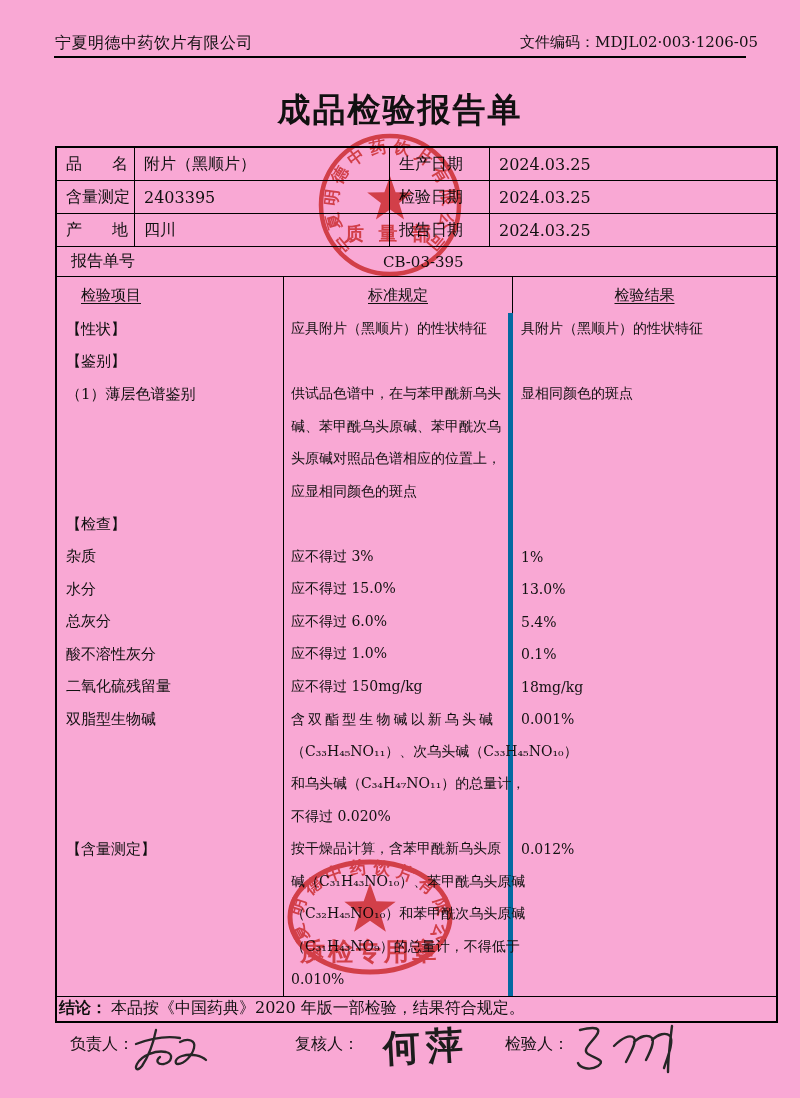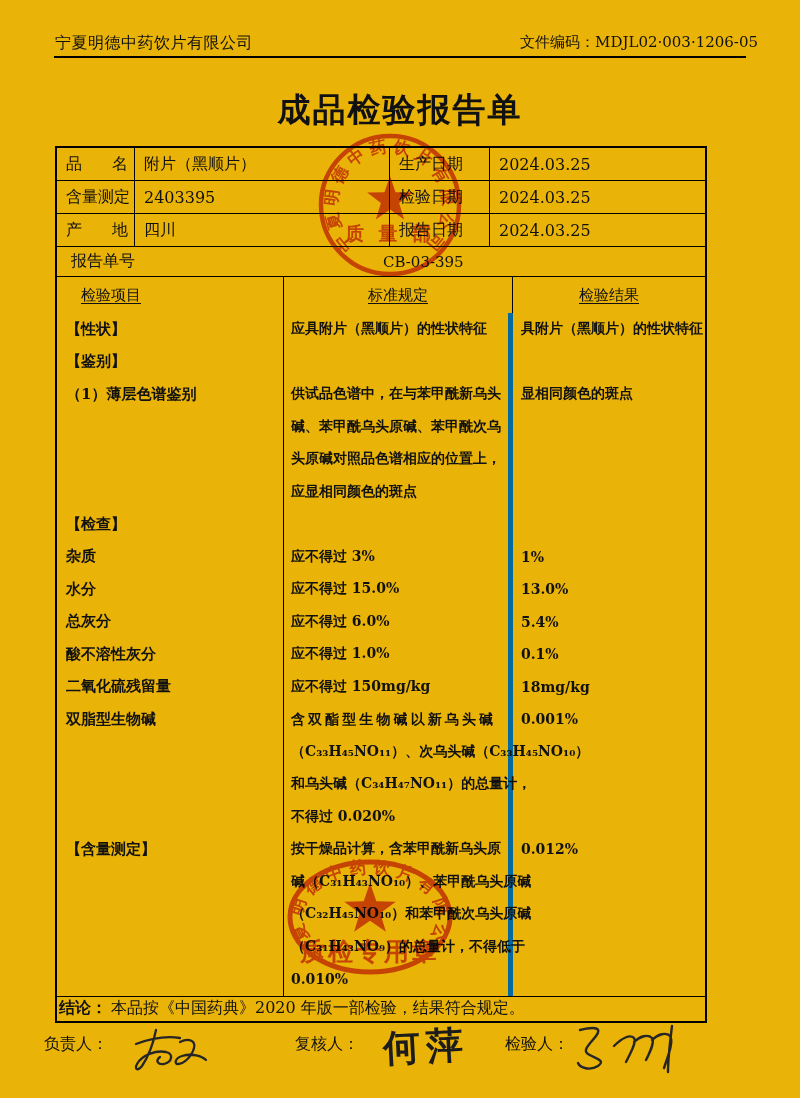--- a/index.html
+++ b/index.html
@@ -1,59 +1,59 @@
 <!DOCTYPE html>
 <html><head>
 <meta charset="utf-8">
 <style>
   * { margin:0; padding:0; box-sizing:border-box; }
   body { background:#fff; }
   .page {
-    position:relative; width:800px; height:1098px; background:#eab308;
+    position:relative; width:800px; height:1098px; background:#f9a8d4;
     font-family:"DejaVu Serif","DejaVu Sans","Liberation Serif",serif;
     color:#111; overflow:hidden;
   }
   
   .hdr-company { position:absolute; left:55px; top:33px; font-size:16px; letter-spacing:.5px; }
   .hdr-code { position:absolute; right:42px; top:33px; font-size:15px; }
   .hdr-rule { position:absolute; left:54px; top:56px; width:692px; height:2px; background:#000; }
   
   .title { position:absolute; left:0; top:88px; width:100%; text-align:center;
            font-size:33px; font-weight:700; letter-spacing:2px; }
   
-  .table { position:absolute; left:55px; top:146px; width:652px; height:877px;
+  .table { position:absolute; left:55px; top:146px; width:723px; height:877px;
            border:2px solid #000; display:flex; flex-direction:column; background:transparent; }
   .irow { display:flex; height:33px; border-bottom:1px solid #000; font-size:16px; }
   .irow .cell { display:flex; align-items:center; padding-left:9px; }
   .ilabel  { width:78px;  border-right:1px solid #000; }
   .ilabel .sp { width:62px; display:inline-block; text-align:justify; text-align-last:justify; }
   .ivalue  { width:255px; border-right:1px solid #000; }
   .ilabel2 { width:100px; border-right:1px solid #000; }
   .ivalue2 { flex:1; }
   .rrow { display:flex; height:30px; border-bottom:1px solid #000; font-size:16px; align-items:center; }
   .rrow .rlabel { padding-left:14px; width:326px; }
   .rrow .rvalue { font-size:15px; }
   .chead { display:flex; height:36px; font-size:15px; align-items:center; }
   .chead .hc { height:100%; display:flex; align-items:center; }
   .chead .h1 { width:227px; border-right:1px solid #000; padding-left:24px; }
   .chead .h2 { width:229px; border-right:1px solid #000; justify-content:center; }
   .chead .h3 { flex:1; justify-content:center; }
   .chead span { text-decoration:underline; text-underline-offset:3px; }
-  .ln { display:flex; height:32.5px;font-weight:bold; }
+  .ln { display:flex; height:32.5px; }
   .ln .c { display:flex; align-items:center; font-size:14px; white-space:nowrap; overflow:visible; }
   .ln .c1 { width:227px; border-right:1px solid #000; padding-left:9px; font-size:15px; }
   .ln .c2 { width:229px; border-right:5px solid #0369a1; padding-left:7px; padding-right:15px; }
   .ln .c3 { flex:1; padding-left:8px; }
   .ln .c2.spread { display:block; line-height:32.5px; text-align:justify; text-align-last:justify; }
   .concl { flex:1; display:flex; align-items:center; border-top:1px solid #000;
            font-size:16px; padding-left:2px; }
   .concl b { font-weight:700; margin-right:4px; }
   
   .sig-label { position:absolute; font-size:16px; top:1034px; }
-  .sl1 { left:44px; } .sl2 { left:295px; } .sl3 { left:505px; }
+  .sl1 { left:70px; } .sl2 { left:295px; } .sl3 { left:505px; }
   .sig-svg { position:absolute; }
   .sig-name { position:absolute; left:383px; top:1022px; font-size:37px; font-weight:700;
               transform:rotate(-3deg); letter-spacing:6px; color:#1c1c1c; }
   
   .stamp { position:absolute; mix-blend-mode:multiply; opacity:.84; }
   .stamp text { font-family:"DejaVu Serif","DejaVu Sans",serif; }
 </style>
 </head>
 <body>
 

